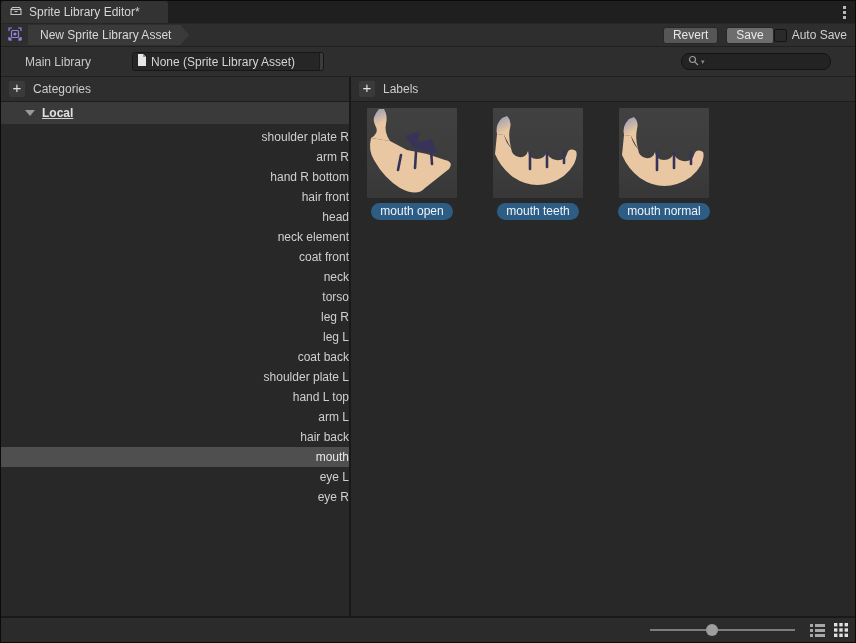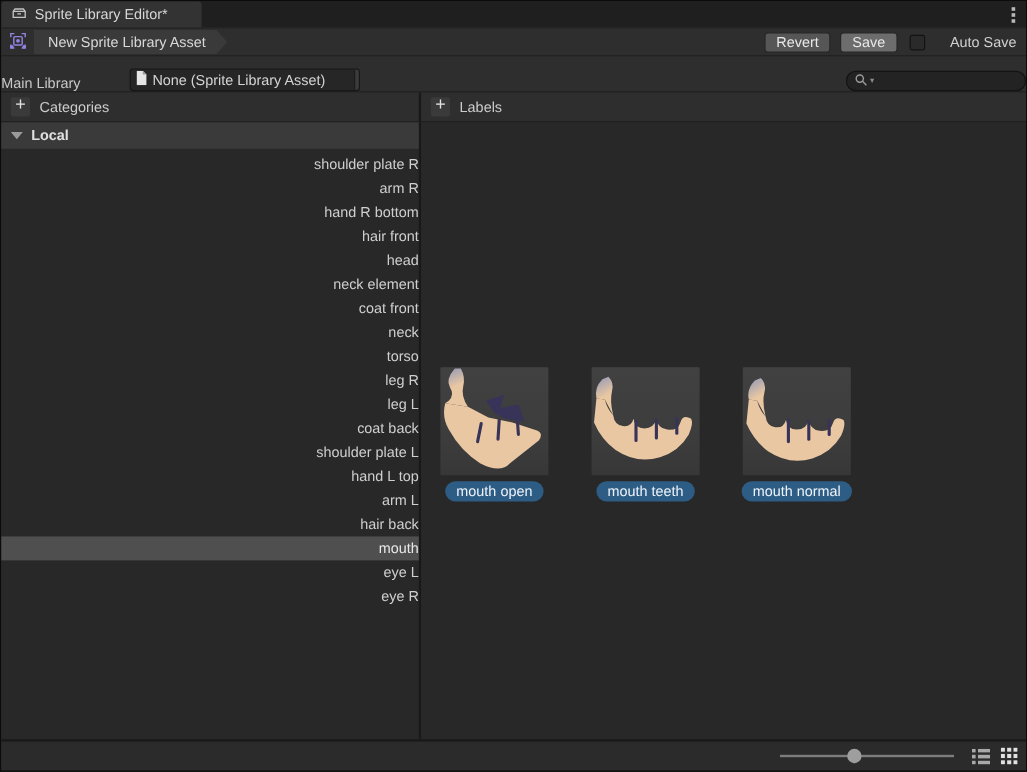--- a/index.html
+++ b/index.html
@@ -16,53 +16,53 @@
   .kebab .dots { display:flex; flex-direction:column; gap:2px; }
   .kebab .dots i { width:3px; height:3px; background:#b8b8b8; display:block; }
 
   
   .toolbar { height:24px; background:#2e2e2e; border-top:1px solid #262626; border-bottom:1px solid #202020; display:flex; align-items:center; padding:0 8px 0 6px; flex:none; }
   .crumb-icon { margin-right:5px; flex:none; }
   .breadcrumb { height:20px; background:#3a3a3a; color:#d8d8d8; display:flex; align-items:center; padding:0 18px 0 12px; clip-path:polygon(0 0, calc(100% - 9px) 0, 100% 50%, calc(100% - 9px) 100%, 0 100%); }
   .toolbar-spacer { flex:1; }
   .tb-btn { height:17px; padding:0 9px; border-radius:3px; background:#565656; border:1px solid #272727; color:#e8e8e8; font-size:12px; line-height:15px; margin-left:8px; cursor:pointer; }
   .tb-btn.save { background:#6d6d6d; }
-  .autosave { display:flex; align-items:center; gap:21px; margin-left:10px; cursor:pointer; }
+  .autosave { display:flex; align-items:center; gap:5px; cursor:pointer; }
   .checkbox { width:13px; height:13px; background:#2a2a2a; border:1px solid #131313; border-radius:2px; }
   .autosave-label { color:#d0d0d0; }
 
   
-  .libraryrow { height:30px; background:#2e2e2e; border-bottom:1px solid #202020; display:flex; align-items:flex-end; padding:0 0; flex:none; }
+  .libraryrow { height:30px; background:#2e2e2e; border-bottom:1px solid #202020; display:flex; align-items:center; padding:0 24px; flex:none; }
   .lib-label { width:107px; color:#c8c8c8; }
   .objfield { width:192px; height:19px; background:#262626; border:1px solid #171717; border-radius:3px; display:flex; align-items:center; overflow:hidden; cursor:pointer;gap:24px; }
   .objfield .obj-text { flex:1; color:#d4d4d4; padding-left:4px; display:flex; align-items:center; gap:4px; white-space:nowrap; }
   .objpicker { width:19px; height:100%; background:#3b3b3b; display:flex; align-items:center; justify-content:center; border-left:1px solid #1b1b1b; cursor:pointer; flex:none; }
   .searchfield { margin-left:auto; width:150px; height:17px; background:#232323; border:1px solid #131313; border-radius:8px; display:flex; align-items:center; padding:0 6px; gap:2px; }
   .searchfield input { background:transparent; border:none; outline:none; color:#d4d4d4; font-family:inherit; font-size:12px; width:100%; }
   .search-caret { color:#8a8a8a; font-size:7px; line-height:7px; }
 
   
   .headers { height:25px; display:flex; flex:none; }
   .hdr { background:#2e2e2e; border-bottom:1px solid #1d1d1d; display:flex; align-items:center; gap:8px; padding-left:8px; }
   .hdr-left { width:350px; border-right:2px solid #191919; flex:none; }
   .hdr-right { flex:1; }
   .plus-btn { width:16px; height:16px; background:#3a3a3a; border-radius:2px; color:#e2e2e2; font-size:15px; line-height:14px; text-align:center; cursor:pointer; }
   .hdr-title { color:#cccccc; }
 
   
   .content { flex:1; display:flex; min-height:0; }
   .leftpanel { width:350px; flex:none; background:#282828; border-right:2px solid #191919; display:flex; flex-direction:column; }
-  .local-row { height:22px; background:#3a3a3a; display:flex; align-items:center; gap:7px; padding-left:8px; cursor:pointer; flex:none; }
+  .local-row { height:22px; background:#3a3a3a; display:flex; align-items:center; gap:7px; padding-left:24px; cursor:pointer; flex:none;text-decoration:underline; }
   .tri { width:0; height:0; border-left:5px solid transparent; border-right:5px solid transparent; border-top:6px solid #9a9a9a; }
   .local-label { font-weight:bold; color:#e0e0e0; }
   .cat-list { flex:1; padding-top:3px; }
   .cat-row { height:20px; line-height:20px; padding-left:15px; color:#cfcfcf; cursor:pointer; white-space:nowrap;text-align:right; }
   .cat-row.selected { background:#4f4f4f; color:#e8e8e8; }
 
-  .rightpanel { flex:1; background:#282828; display:flex; flex-direction:column; min-width:0;justify-content:center; }
+  .rightpanel { flex:1; background:#282828; display:flex; flex-direction:column; min-width:0; }
   .cards { display:flex; gap:36px; padding:6px 0 0 16px; }
   .card { width:90px; display:flex; flex-direction:column; align-items:center; cursor:pointer; }
   .thumb { width:90px; height:90px; background:linear-gradient(180deg,#414141 0%,#3c3c3c 70%,#373737 100%); border-radius:1px; overflow:hidden; }
   .pill { margin-top:5px; background:#2d5c85; border-radius:10px; padding:1px 9px 2px 9px; color:#eef4fa; white-space:nowrap; }
 
   
   .bottombar { height:26px; background:#2b2b2b; border-top:2px solid #191919; display:flex; align-items:center; flex:none; padding-right:6px; }
   .slider { margin-left:auto; width:145px; height:14px; position:relative; cursor:pointer; margin-right:14px; }
   .slider .track { position:absolute; left:0; right:0; top:6px; height:2px; background:#7d7d7d; }
   .slider .thumbdot { position:absolute; top:1px; width:12px; height:12px; border-radius:50%; background:#9e9e9e; }

